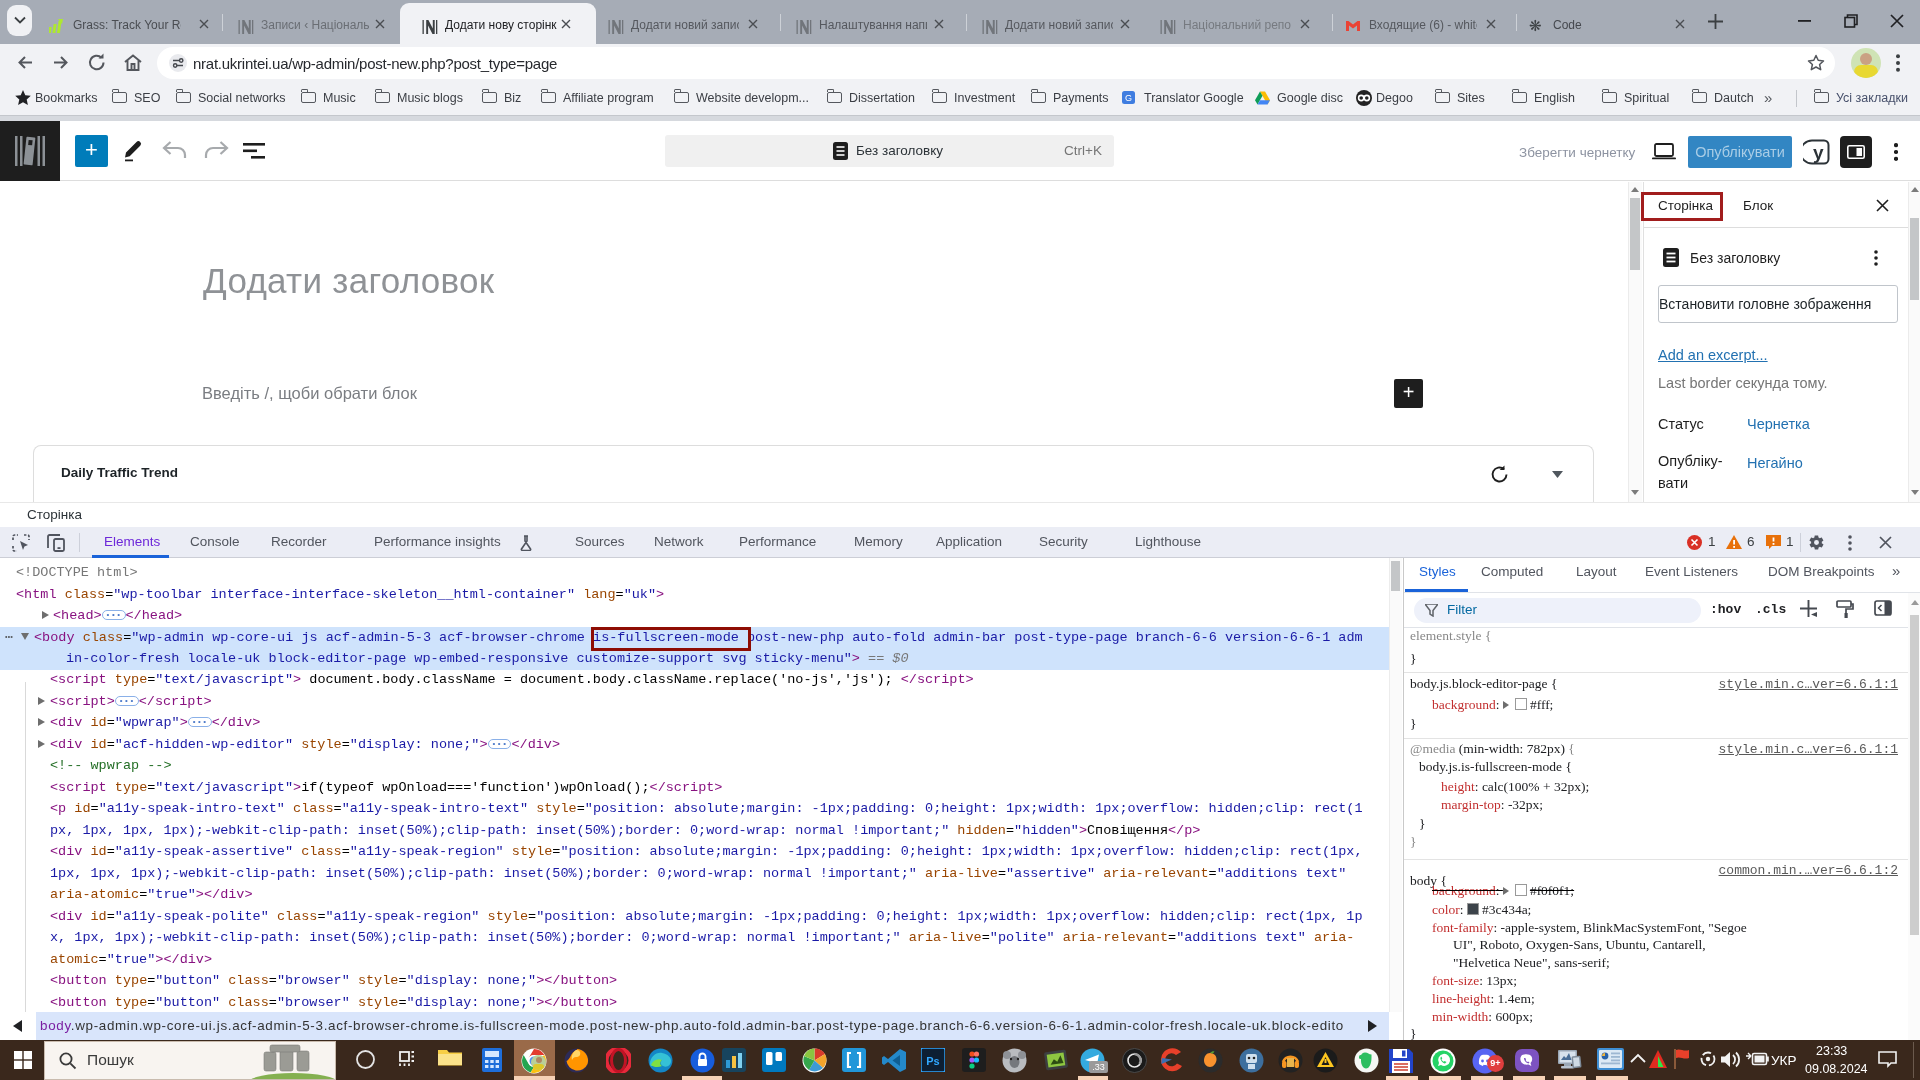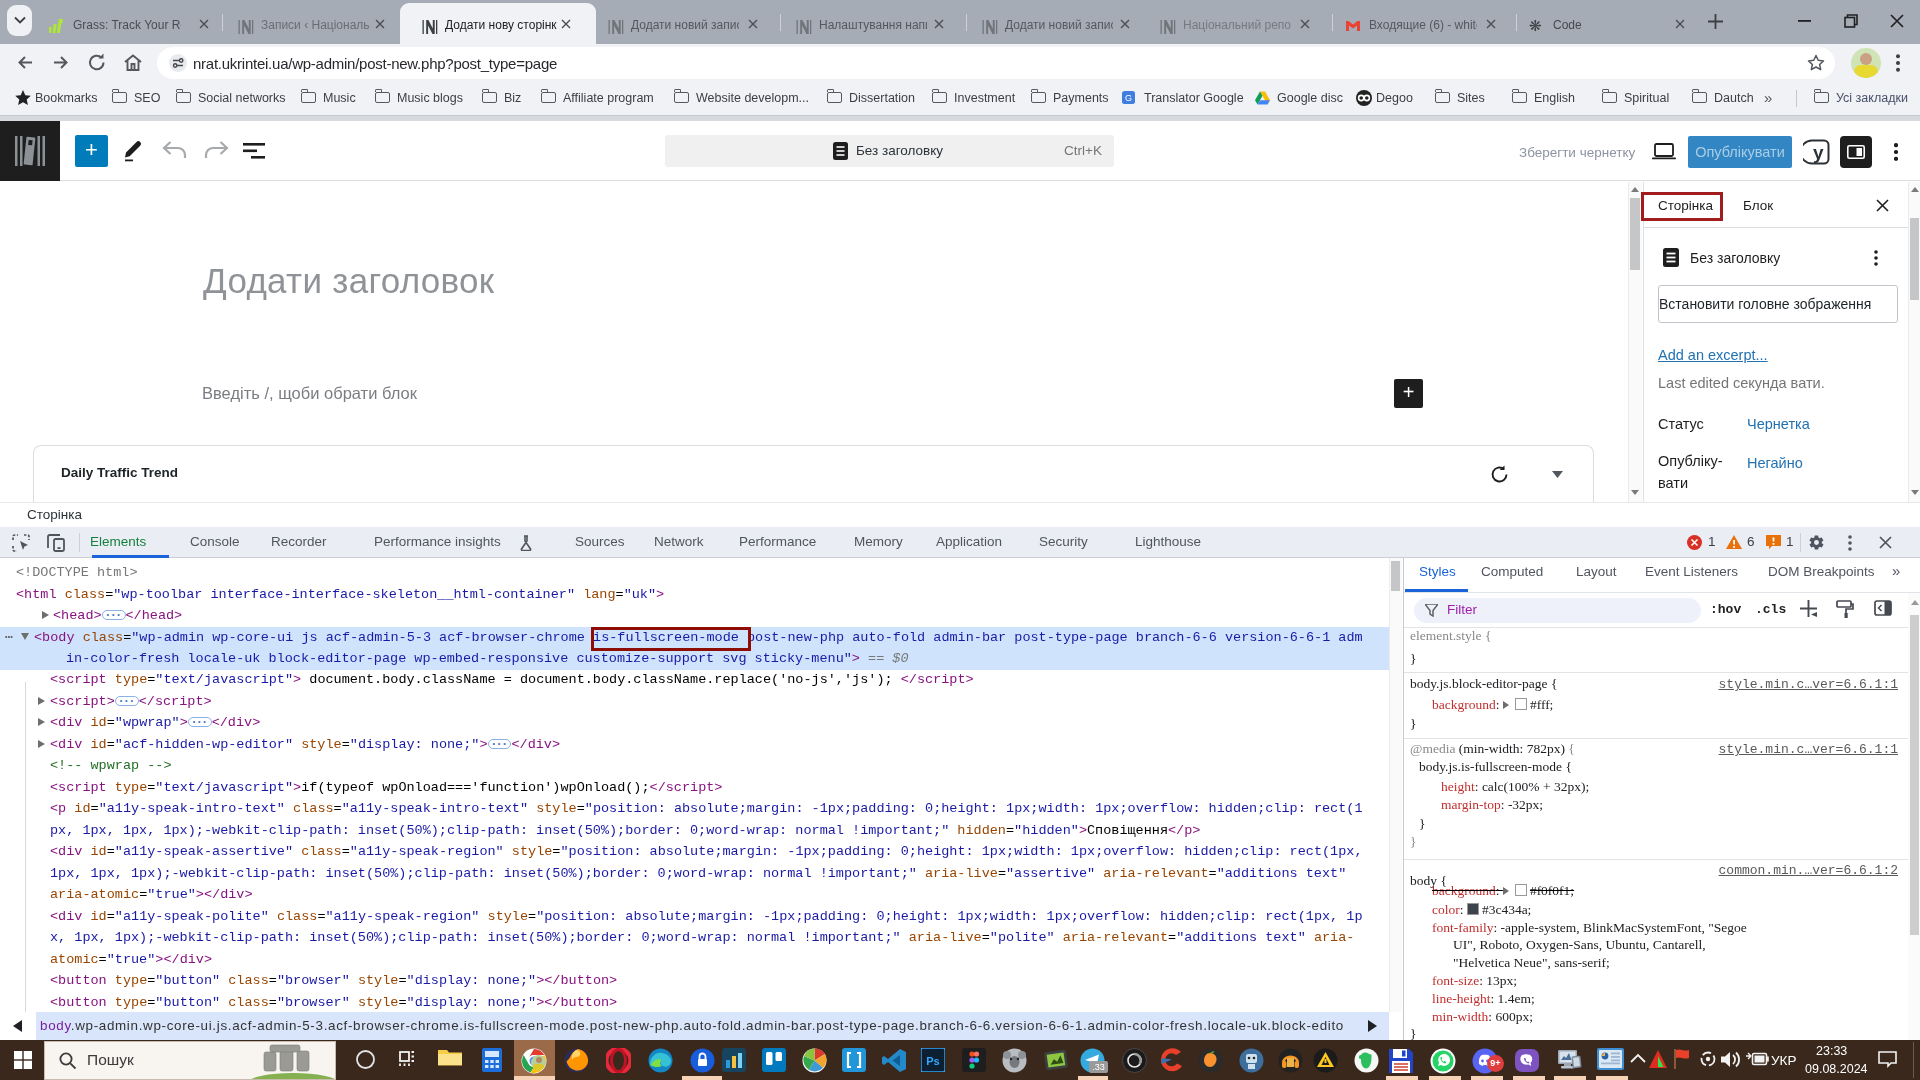--- a/index.html
+++ b/index.html
@@ -474,21 +474,21 @@
       </g>
     </svg>
   <span style="position:absolute;left:46px;top:68px;font-size:14px;color:#1e1e1e">Без заголовку</span>
   <svg style="position:absolute;left:230px;top:68px" width="4" height="16">
       <circle cx="2" cy="2" r="1.8" fill="#1e1e1e"></circle>
       <circle cx="2" cy="8" r="1.8" fill="#1e1e1e"></circle>
       <circle cx="2" cy="14" r="1.8" fill="#1e1e1e"></circle>
     </svg>
   <div style="position:absolute;left:14px;top:103px;width:240px;height:38px;border:1px solid #c0c5cb;border-radius:3px;line-height:37px;font-size:14px;color:#1d2327">Встановити головне зображення</div>
   <span style="position:absolute;left:14px;top:165px;font-size:14.5px;color:#2271b1;text-decoration:underline">Add an excerpt...</span>
-  <span style="position:absolute;left:14px;top:193px;font-size:14.5px;color:#757575">Last edited секунда вати.</span>
+  <span style="position:absolute;left:14px;top:193px;font-size:14.5px;color:#757575">Last border секунда тому.</span>
   <span style="position:absolute;left:14px;top:234px;font-size:14.5px;color:#1e1e1e">Статус</span>
   <span style="position:absolute;left:103px;top:234px;font-size:14.5px;color:#2271b1">Чернетка</span>
   <span style="position:absolute;left:14px;top:271px;font-size:14.5px;color:#1e1e1e">Опубліку-</span>
   <span style="position:absolute;left:14px;top:293px;font-size:14.5px;color:#1e1e1e">вати</span>
   <span style="position:absolute;left:103px;top:273px;font-size:14.5px;color:#2271b1">Негайно</span>
 
   <div class="sbtrack" style="left:264px;top:0;width:13px;height:320px"></div>
   <div class="sbthumb" style="left:266px;top:36px;width:9px;height:82px"></div>
   <svg style="position:absolute;left:267px;top:5px" width="8" height="5">
       <path d="M4 0 L8 5 H0z" fill="#7b7b7b"></path>
@@ -506,21 +506,21 @@
   <svg style="position:absolute;left:12px;top:7px" width="18" height="18" viewBox="0 0 18 18">
       <path d="M1 6 V2.5 A1.5 1.5 0 0 1 2.5 1 H6 M12 1 h3.5 A1.5 1.5 0 0 1 17 2.5 V6 M1 12 v3.5 A1.5 1.5 0 0 0 2.5 17 H5" fill="none" stroke="#50545e" stroke-width="1.7" stroke-dasharray="2.4 1.6"></path>
       <path d="M8 7 L16 11 L12.4 12.4 L11 16z" fill="#50545e"></path>
     </svg>
   <svg style="position:absolute;left:46px;top:7px" width="20" height="18" viewBox="0 0 20 18">
       <path d="M2 14 V2.5 A1.5 1.5 0 0 1 3.5 1 H14" fill="none" stroke="#50545e" stroke-width="1.8"></path>
       <rect x="8" y="5" width="10" height="12" rx="1.5" fill="none" stroke="#50545e" stroke-width="1.8"></rect>
       <rect x="11.5" y="13.2" width="3" height="1.8" fill="#50545e"></rect>
     </svg>
   <div style="position:absolute;left:79px;top:6px;width:1px;height:19px;background:#cdd0da"></div>
-  <span class="dttab" style="left:90px;color:#15803d">Elements</span>
+  <span class="dttab" style="left:104px;color:#6d28d9">Elements</span>
   <div style="position:absolute;left:92px;top:28px;width:77px;height:3px;background:#1a63d9"></div>
   <span class="dttab" style="left:190px">Console</span>
   <span class="dttab" style="left:271px">Recorder</span>
   <span class="dttab" style="left:374px">Performance insights</span>
   <svg style="position:absolute;left:519px;top:8px" width="14" height="16" viewBox="0 0 14 16">
       <path d="M5 1 h4 M6 1.5 V6 L11.5 14 a1 1 0 0 1 -0.8 1.5 H3.3 A1 1 0 0 1 2.5 14 L8 6 V1.5" fill="none" stroke="#50545e" stroke-width="1.6"></path>
     </svg>
   <span class="dttab" style="left:575px">Sources</span>
   <span class="dttab" style="left:654px">Network</span>
   <span class="dttab" style="left:739px">Performance</span>
@@ -609,21 +609,21 @@
   <span class="dttab" style="left:77px;top:6px">Computed</span>
   <span class="dttab" style="left:172px;top:6px">Layout</span>
   <span class="dttab" style="left:241px;top:6px">Event Listeners</span>
   <span class="dttab" style="left:364px;top:6px">DOM Breakpoints</span>
   <span class="dttab" style="left:488px;top:4px;font-size:15px">»</span>
   <div style="position:absolute;left:0;top:34px;width:517px;height:1px;background:#e0e3e8"></div>
   <div style="position:absolute;left:10px;top:40px;width:287px;height:25px;background:#eef1fa;border-radius:13px">
     <svg style="position:absolute;left:11px;top:6px" width="13" height="13">
         <path d="M0 0 h13 L8 6.5 V12 L5 10 V6.5z" fill="none" stroke="#5f6368" stroke-width="1.5"></path>
       </svg>
-    <span style="position:absolute;left:33px;top:4px;font-size:13.5px;color:#a21caf">Filter</span>
+    <span style="position:absolute;left:33px;top:4px;font-size:13.5px;color:#0369a1">Filter</span>
   </div>
   <span style="position:absolute;left:306px;top:44px;font-family:'Liberation Mono',monospace;font-size:13px;font-weight:bold;color:#202124">:hov</span>
   <span style="position:absolute;left:351px;top:44px;font-family:'Liberation Mono',monospace;font-size:13px;font-weight:bold;color:#202124">.cls</span>
   <svg style="position:absolute;left:396px;top:42px" width="17" height="17">
       <path d="M8.5 0 V17 M0 8.5 H17" stroke="#454950" stroke-width="1.9"></path>
       <path d="M17 17 l-6-2.5 6-2.5z" fill="#454950"></path>
     </svg>
   <svg style="position:absolute;left:432px;top:42px" width="18" height="18" viewBox="0 0 18 18">
       <rect x="1" y="1" width="14" height="6" rx="1" fill="none" stroke="#454950" stroke-width="1.7"></rect>
       <path d="M15 4 h2 v5 h-7 v5" fill="none" stroke="#454950" stroke-width="1.7"></path>

